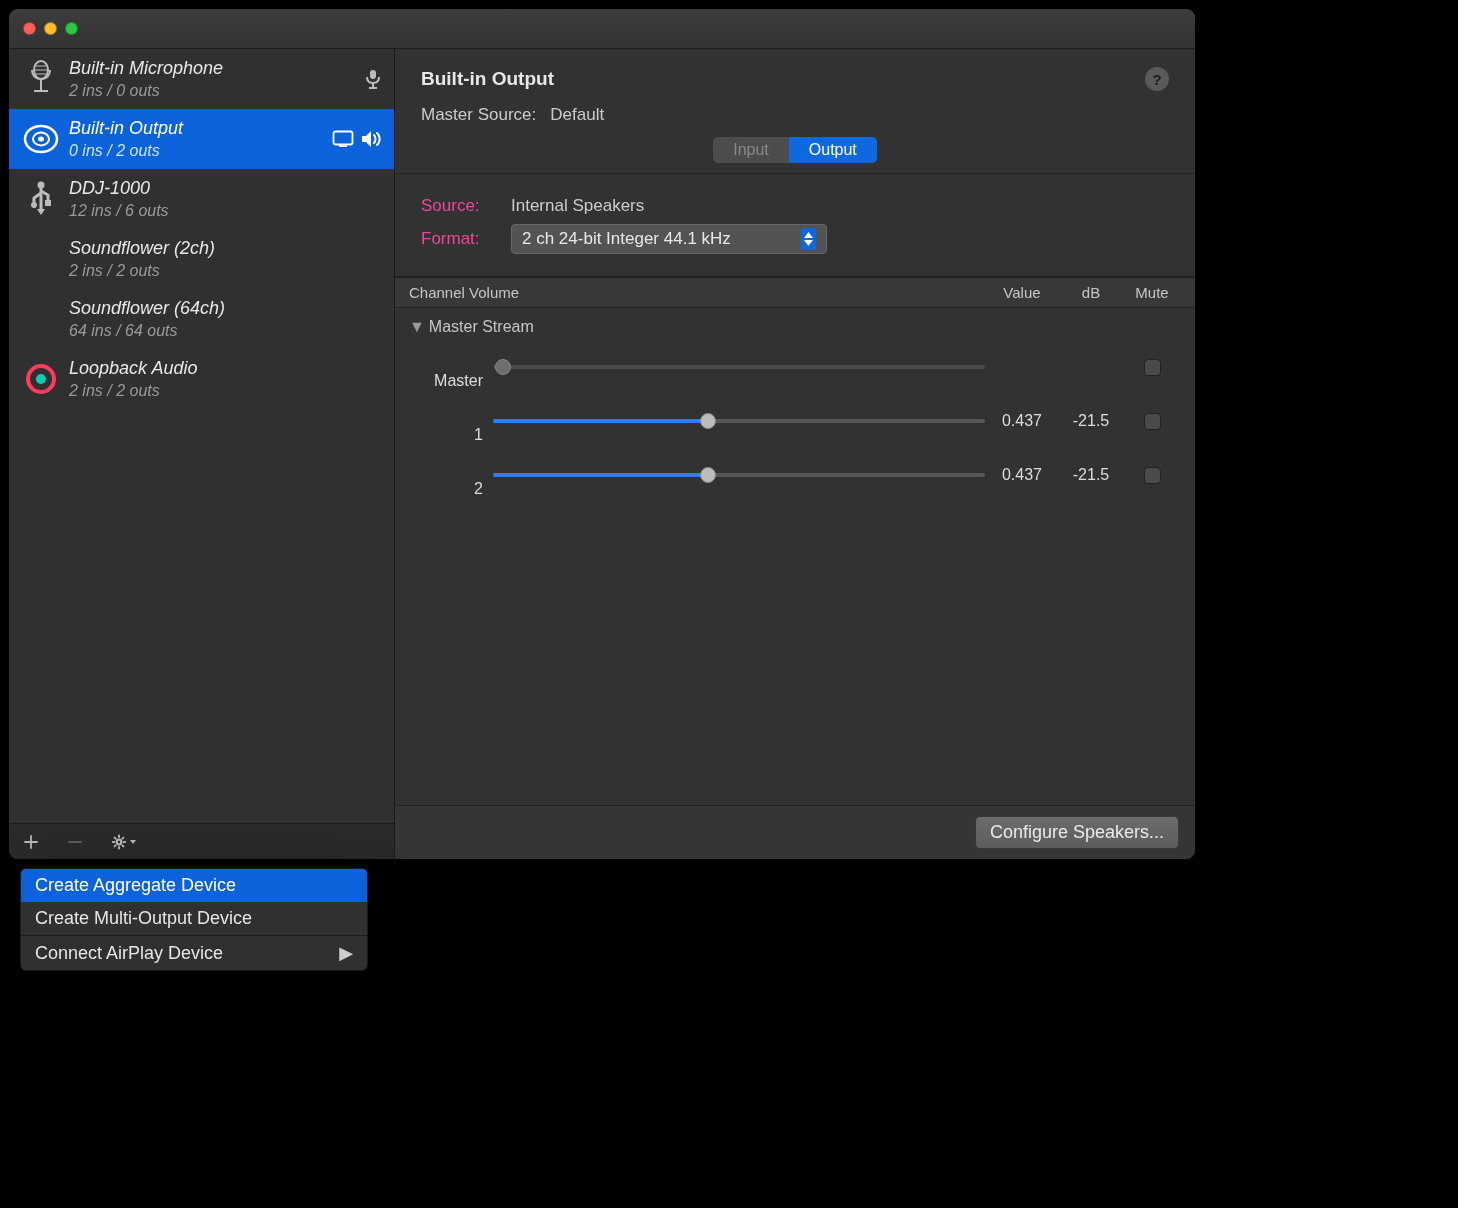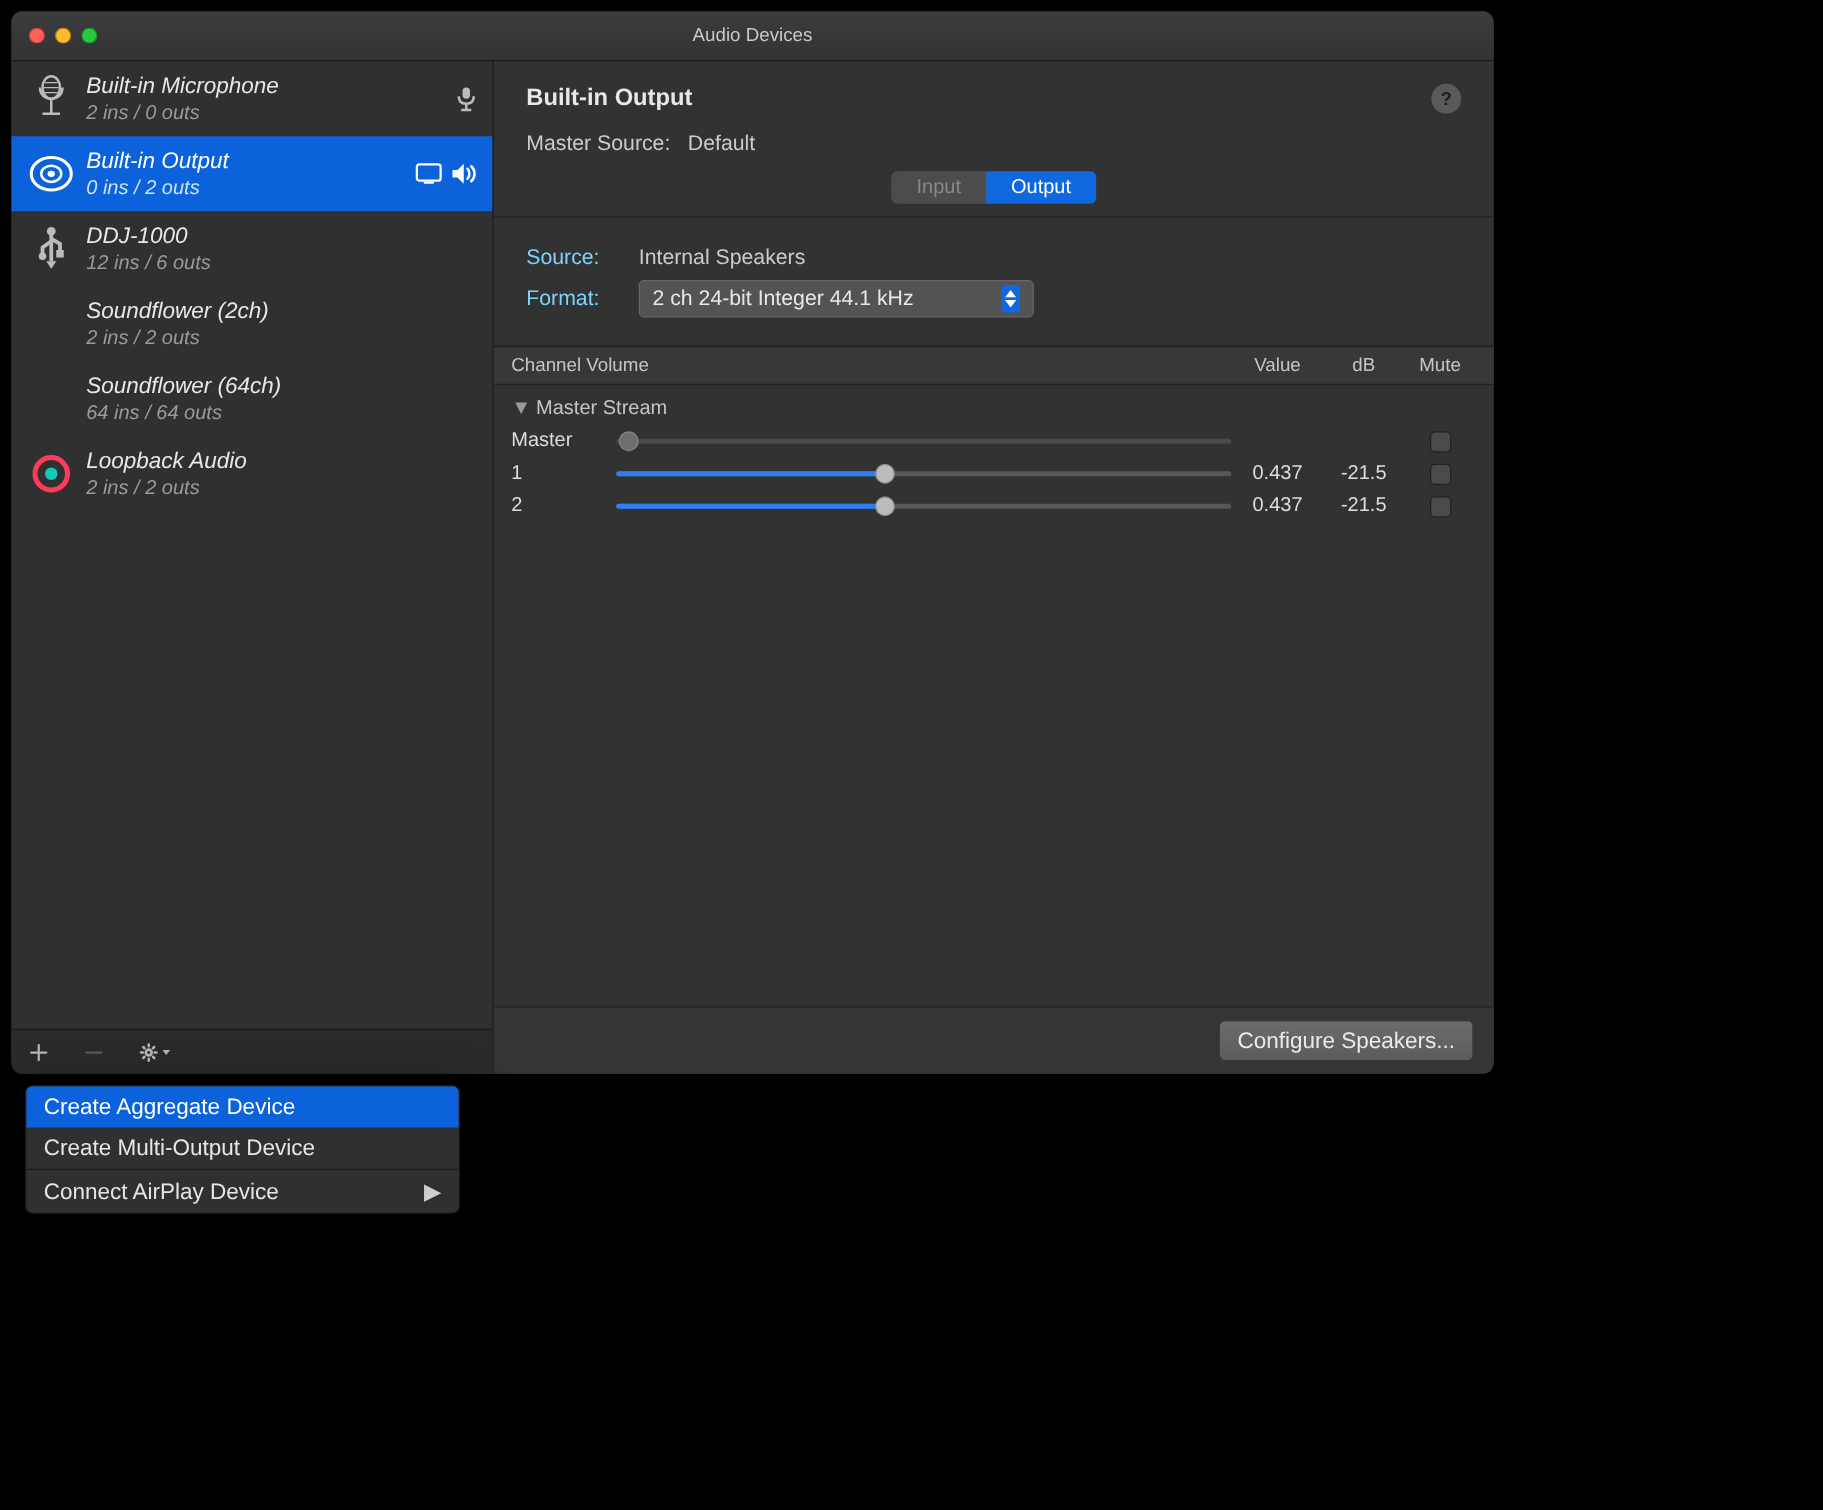--- a/index.html
+++ b/index.html
@@ -95,21 +95,21 @@
     display:flex; border-radius:5px; overflow:hidden;
     background:#4c4c4c; height:26px;
   }
   .seg button {
     border:none; background:transparent; color:#888;
     padding:0 20px; font-size:16px;
   }
   .seg button.active { background:#1068e0; color:#fff;}
   .source-fmt { padding:14px 26px 14px 26px; border-bottom:1px solid #222;}
   .source-fmt .row { display:flex; align-items:center; margin:8px 0; color:#ccc; font-size:17px;}
-  .source-fmt .lbl { width:90px; text-align:left; color:#7dd3fc;}
+  .source-fmt .lbl { width:90px; text-align:left; color:#ec4899;}
   .format-select {
     background:#535353; border:0.5px solid #666; border-radius:4px;
     padding:3px 10px; color:#e8e8e8; font-size:17px; display:flex; align-items:center;
     min-width:316px; justify-content:space-between;
   }
   .format-select .arrows {
     background:#1068e0; border-radius:3px; padding:4px 3px;
     display:flex; flex-direction:column; gap:2px; margin-left:10px;
   }
   .arrows svg { display:block; }
@@ -127,21 +127,21 @@
   .volume-body { flex:1; padding:6px 14px; overflow:auto;}
   .stream-header {
     display:flex; align-items:center; color:#c6c6c6; font-size:16px;
     padding:4px 0;
   }
   .stream-header .tri { margin-right:4px; color:#9a9a9a;}
   .chan-row {
     display:flex; align-items:center; padding:4px 0;
     color:#ddd; font-size:16px;
   }
-  .chan-row .chan-label { width:84px; padding-right:10px;}
+  .chan-row .chan-label { width:84px; text-align:right; padding-right:10px;margin-top:28px;}
   .chan-row .slider { flex:1; display:flex; align-items:center;}
   .chan-row .val { width:74px; text-align:center;}
   .chan-row .db { width:64px; text-align:center;}
   .chan-row .mute { width:58px; display:flex; justify-content:center;}
   .track {
     position:relative; height:4px; background:#575757; border-radius:2px; flex:1;
   }
   .track .fill { position:absolute; left:0; top:0; bottom:0; background:#2f7df6; border-radius:2px;}
   .track .thumb {
     position:absolute; top:50%; transform:translate(-50%,-50%);
@@ -190,21 +190,20 @@
 <body>
 
 <div class="window">
 
   <div class="titlebar">
     <div class="traffic">
       <div class="dot red"></div>
       <div class="dot yellow"></div>
       <div class="dot green"></div>
     </div>
-    <div class="title">Audio Devices</div>
   </div>
 
   <div class="content">
 
     <div class="sidebar">
       <div class="device-list" id="device-list">
           <div class="device">
             <div class="icon">
               <svg width="30" height="40" viewBox="0 0 30 40">
                 <ellipse cx="15" cy="11" rx="7" ry="9" fill="none" stroke="#bcbcbc" stroke-width="2"></ellipse>

